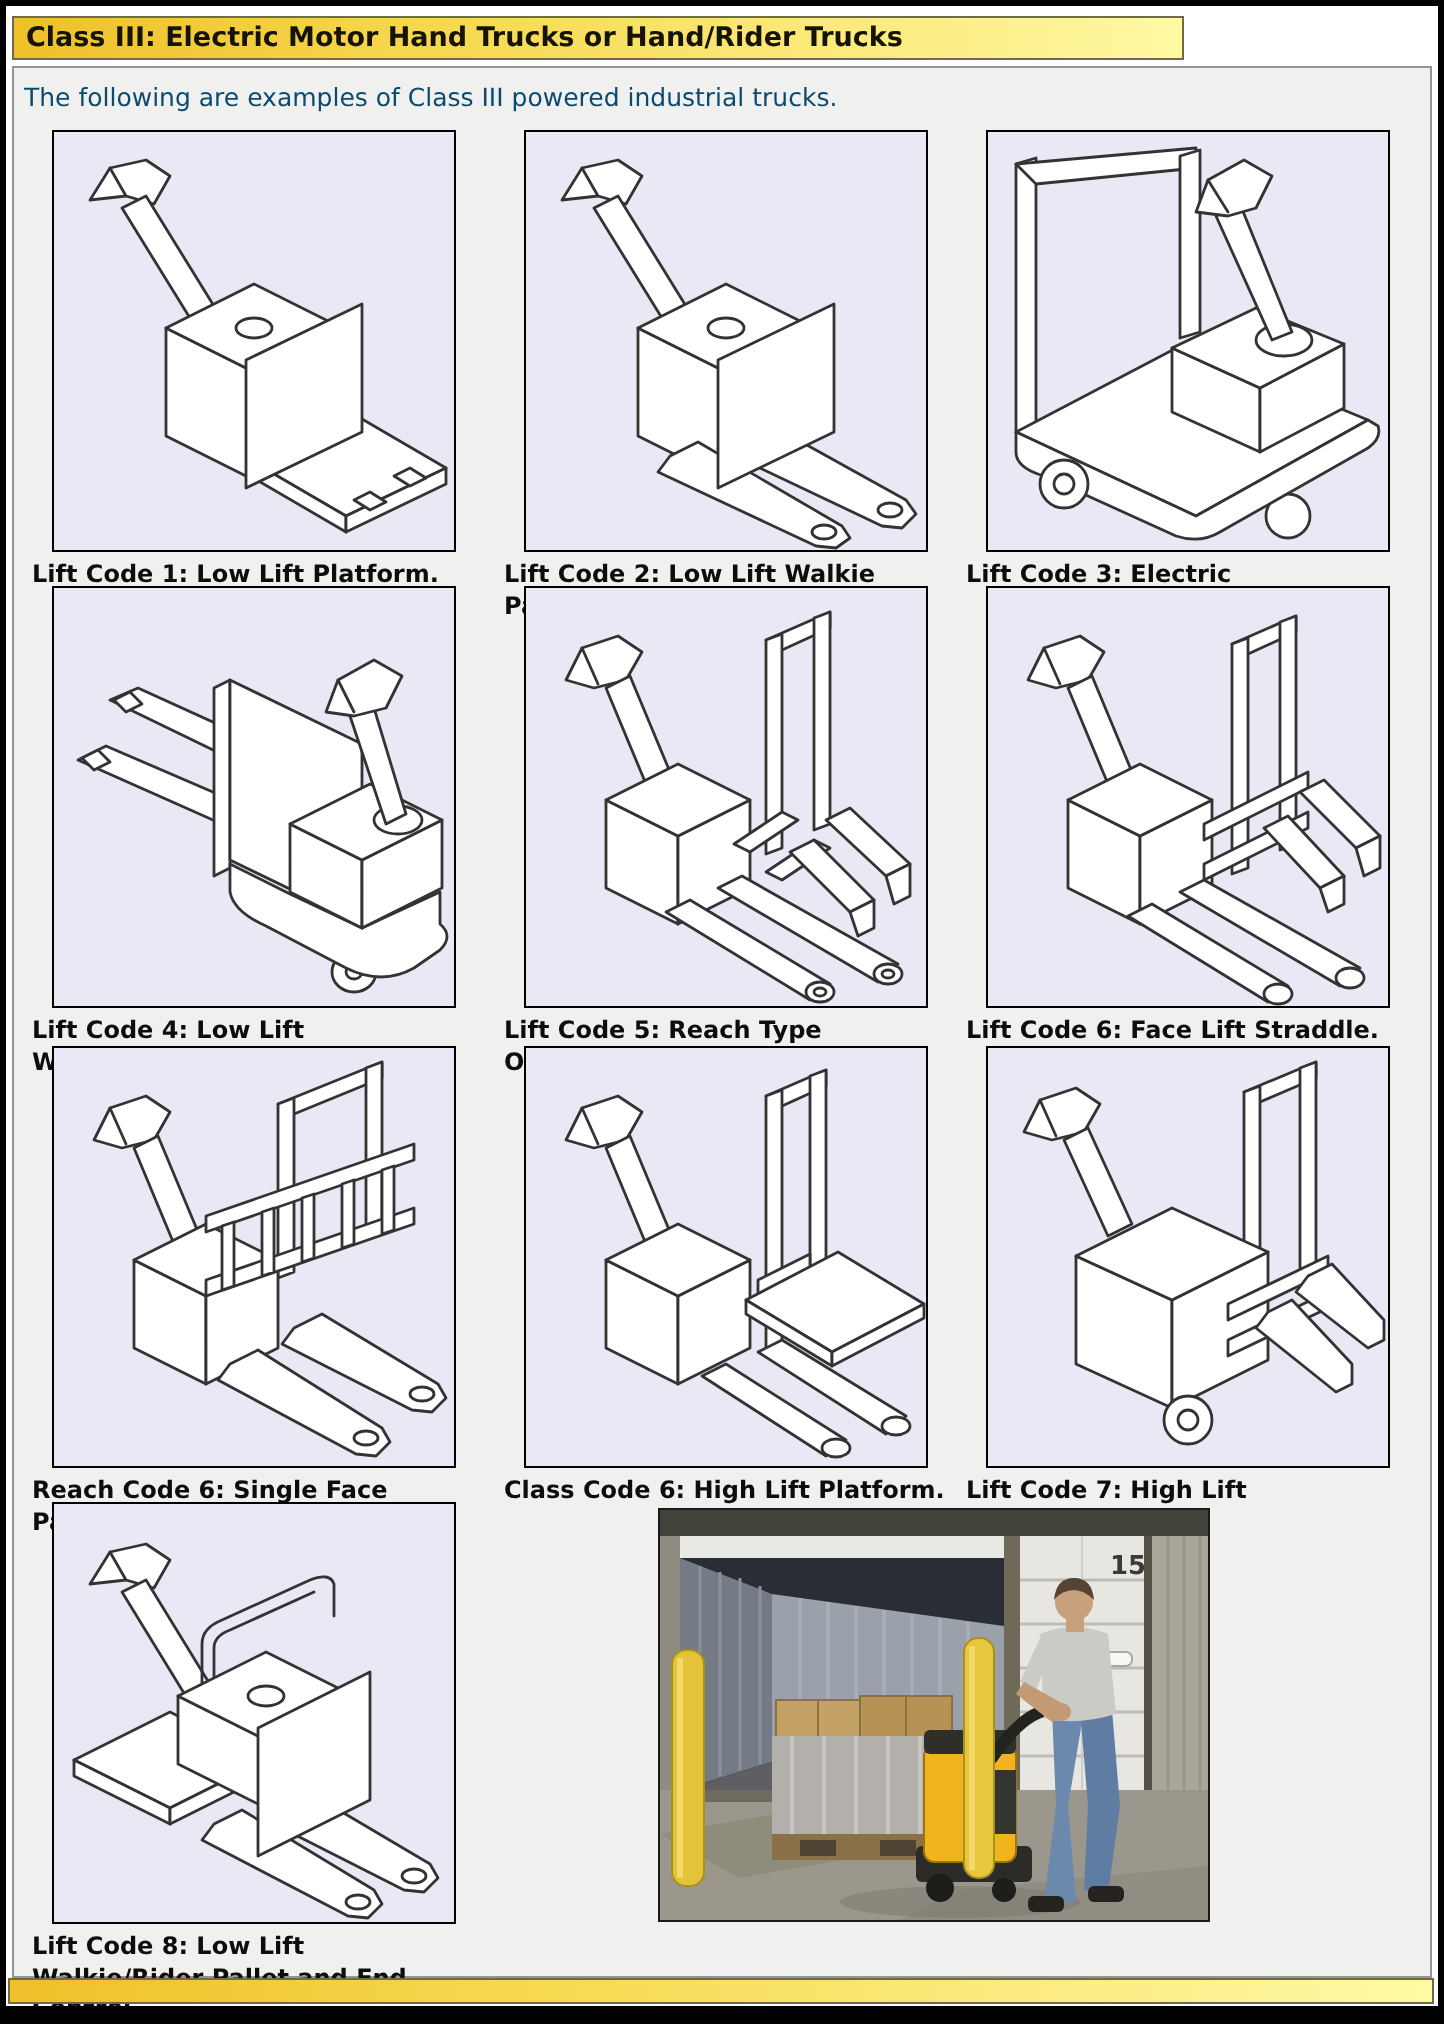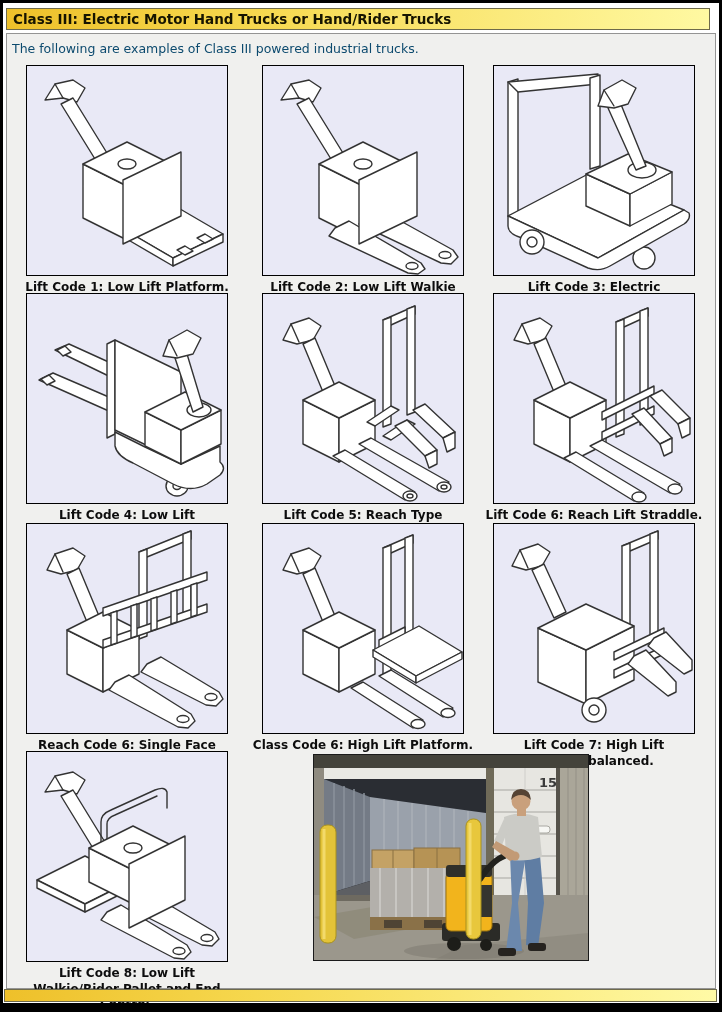--- a/index.html
+++ b/index.html
@@ -1,32 +1,32 @@
 <!DOCTYPE html>
 <html><head>
 <meta charset="utf-8">
 <style>
   html,body{margin:0;padding:0;background:#fff;font-family:"DejaVu Sans","Liberation Sans",sans-serif;}
   .page{position:relative;width:722px;height:1012px;box-sizing:border-box;background:#ffffff;
         border:3px solid #000;border-bottom-width:9px;overflow:hidden;}
-  .header-bar{position:absolute;left:3px;top:5px;width:704px;height:22px;box-sizing:border-box;
+  .header-bar{position:absolute;left:3px;top:5px;width:586px;height:22px;box-sizing:border-box;
         border:1px solid #6e6a4a;background:linear-gradient(90deg,#eec02a 0%,#f6d84e 35%,#fff9a2 100%);
         display:flex;align-items:center;}
   .header-bar .title{font-size:13.5px;font-weight:bold;color:#161400;padding-left:6px;letter-spacing:0;}
   .panel{position:absolute;left:3px;top:30px;width:710px;height:956px;box-sizing:border-box;
         background:#f0f0ee;border:1px solid #949494;}
   .intro{font-size:12.5px;color:#0c4a6e;padding:7px 0 0 5px;}
-  .cell{position:absolute;width:234px;text-align:center;}
+  .cell{position:absolute;width:234px;text-align:left;}
   .box{width:200px;height:209px;margin:0 auto;border:1px solid #000;background:#e9e9f6;overflow:hidden;}
   .caption{margin-top:4px;font-size:12px;font-weight:bold;color:#0d0d0d;line-height:1.3;padding:0 6px;}
   .draw{display:block;}
   .draw path,.draw ellipse,.draw circle,.draw rect{stroke:#333;stroke-width:1.4;fill:#fff;
         stroke-linejoin:round;stroke-linecap:round;}
   .draw .nf{fill:none;}
-  .photo{position:absolute;left:306px;top:720px;width:274px;height:205px;border:1px solid #1a1a1a;}
+  .photo{position:absolute;left:322px;top:720px;width:274px;height:205px;border:1px solid #1a1a1a;}
   .photo svg{display:block;}
   .footer-bar{position:absolute;left:1px;top:986px;width:713px;height:13px;box-sizing:border-box;
         border:1px solid #6e6a4a;background:linear-gradient(90deg,#eec02a 0%,#f6d84e 35%,#fffaa6 100%);}
 </style>
 </head>
 <body>
 
 <div class="page">
 
   <div class="header-bar">
@@ -170,21 +170,21 @@
           <path d="M156,102 L168,96 L196,124 L184,130 Z"></path>
           <path d="M196,124 L196,140 L188,144 L184,130 Z"></path>
           <path d="M138,120 L150,114 L178,144 L166,150 Z"></path>
           <path d="M178,144 L178,158 L170,162 L166,150 Z"></path>
           <path d="M96,152 L108,146 L186,190 L176,199 Z"></path>
           <ellipse cx="181" cy="195" rx="7" ry="5"></ellipse>
           <path d="M70,164 L82,158 L150,199 L140,207 Z"></path>
           <ellipse cx="145" cy="203" rx="7" ry="5"></ellipse>
         </svg>
       </div>
-      <div class="caption">Lift Code 6: Reach Lift Straddle.</div>
+      <div class="caption">Lift Code 6: Face Lift Straddle.</div>
     </div>
 
     <div class="cell" style="left:3px;top:489px">
       <div class="box">
         <svg class="draw" width="200" height="209" viewBox="0 0 200 209">
           <path d="M112,28 L164,7 L164,15 L120,33 Z"></path>
           <path d="M112,28 L120,25 L120,112 L112,115 Z"></path>
           <path d="M156,10 L164,7 L164,92 L156,95 Z"></path>
           <path d="M20,46 L28,30 L46,24 L58,32 L50,46 L34,50 Z"></path>
             <path class="nf" d="M28,30 L36,48"></path>

